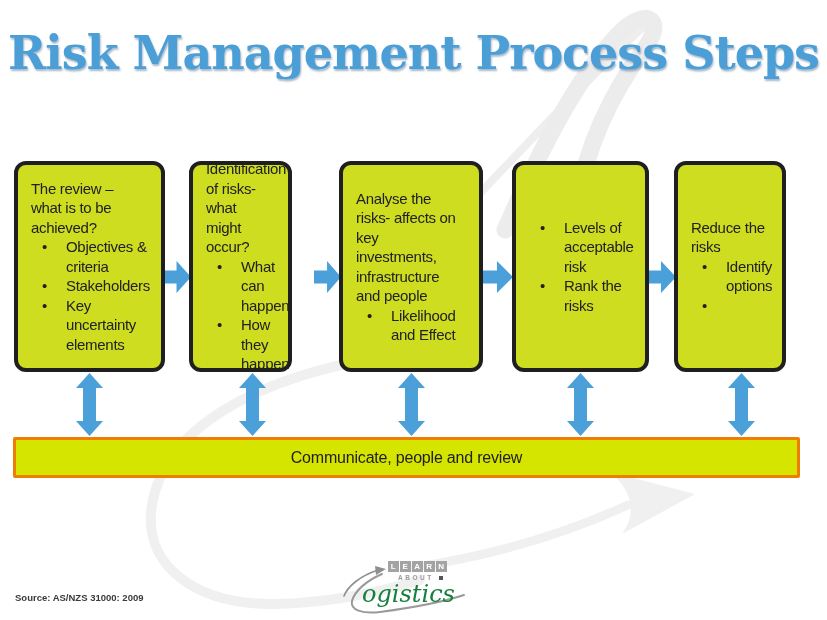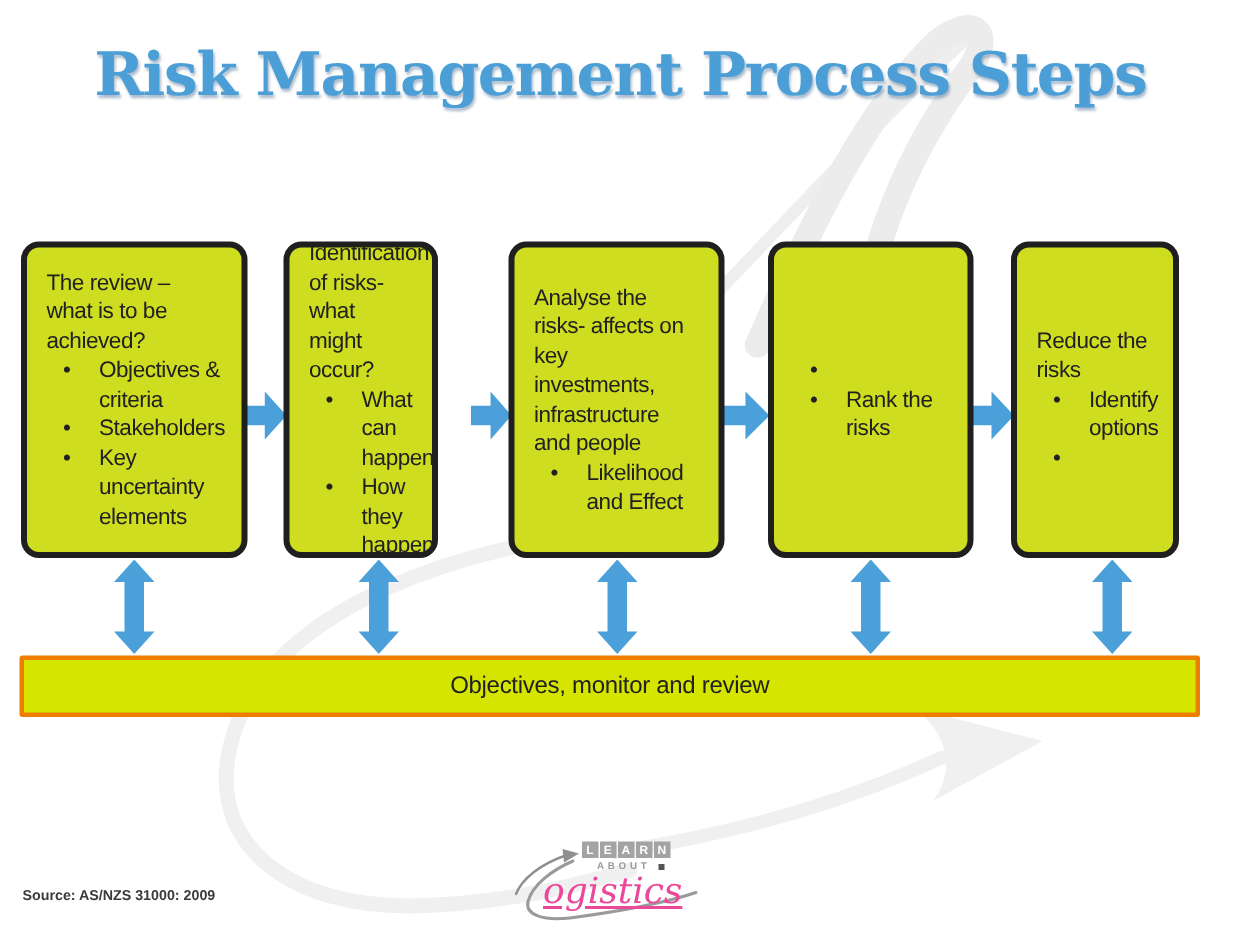--- a/index.html
+++ b/index.html
@@ -3,21 +3,21 @@
 <meta charset="utf-8">
 <style>
   html,body{margin:0;padding:0;background:#ffffff;}
   .stage{position:relative;width:827px;height:620px;overflow:hidden;background:#fff;
          font-family:"Liberation Sans","DejaVu Sans",sans-serif;}
   
   .wm{position:absolute;left:0;top:0;z-index:0;pointer-events:none;}
   
   .title{position:absolute;left:0;top:26px;width:100%;text-align:center;z-index:2;
          font-family:"DejaVu Serif","Liberation Serif",serif;font-weight:bold;
-         font-size:40px;letter-spacing:-1px;color:var(--title-blue,#4b9fd6);
+         font-size:46px;letter-spacing:-1px;color:var(--title-blue,#4b9fd6);
          text-shadow:1px 2px 2px rgba(60,100,140,.45);}
   
   .pbox{position:absolute;top:161px;height:211px;box-sizing:border-box;z-index:2;
         background:var(--box-fill,#cfdd20);border:4px solid var(--box-border,#1f1f1f);
         border-radius:12px;display:flex;flex-direction:column;justify-content:center;
         padding:0 5px 0 13px;color:#212121;font-size:15px;line-height:19.5px;
         letter-spacing:-0.3px;}
   #pbox-0{left:14px;width:151px}
   #pbox-1{left:189px;width:103px}
   #pbox-2{left:339px;width:144px}
@@ -46,21 +46,21 @@
           font-weight:600;letter-spacing:0;}
   .logo{position:absolute;left:338px;top:558px;width:150px;height:60px;z-index:2;}
   .logo svg{position:absolute;left:0;top:0;}
   .learn-row{position:absolute;left:50px;top:3px;display:flex;gap:1.5px;}
   .learn-cell{width:10.5px;height:10.5px;background:#a3a3a3;color:#ffffff;font-size:8px;
               font-weight:bold;display:flex;align-items:center;justify-content:center;}
   .about{position:absolute;left:60px;top:16px;color:#9a9a9a;font-size:6.5px;
          letter-spacing:2.5px;font-weight:bold;}
   .about-dot{position:absolute;left:101px;top:18px;width:3.5px;height:3.5px;background:#555;}
   .script{position:absolute;left:24px;top:22px;font-family:"DejaVu Serif","Liberation Serif",serif;
-          font-style:italic;font-size:24px;color:#ec4899;text-decoration:underline;}
+          font-style:italic;font-size:24px;color:#15803d;}
 </style>
 </head>
 <body>
 
 <div class="stage">
 
   <svg class="wm" width="827" height="620" viewBox="0 0 827 620">
     <path d="M 420 255 C 490 185 570 95 645 25" stroke="#eeeeee" stroke-width="8" fill="none" stroke-linecap="round"></path>
     <path d="M 505 230 C 540 150 580 70 625 28 C 650 8 664 22 645 48 C 610 95 585 150 577 205" stroke="#ececec" stroke-width="17" fill="none" stroke-linecap="round"></path>
     <path d="M 365 360 C 260 380 165 425 152 505 C 142 565 195 605 275 604 C 330 603 380 592 420 580" stroke="#f0f0f0" stroke-width="10" fill="none" stroke-linecap="round"></path>
@@ -117,20 +117,23 @@
     <div class="b-row">
         <span class="dot">•</span>
         <span class="b-text">Likelihood
 and Effect</span>
       </div>
   </div>
 
   <div class="pbox" id="pbox-3">
     <div class="b-row">
         <span class="dot">•</span>
+        <span class="b-text">Levels of
+acceptable
+risk</span>
       </div>
     <div class="b-row">
         <span class="dot">•</span>
         <span class="b-text">Rank the
 risks</span>
       </div>
   </div>
 
   <div class="pbox" id="pbox-4">
     <div class="intro">Reduce the
@@ -168,21 +171,21 @@
       <polygon points="13.5,0 27,15 20,15 20,48 27,48 13.5,63 0,48 7,48 7,15 0,15" fill="#4ba0d9"></polygon>
     </svg>
   <svg class="varrow" id="va-3" viewBox="0 0 27 63" preserveAspectRatio="none">
       <polygon points="13.5,0 27,15 20,15 20,48 27,48 13.5,63 0,48 7,48 7,15 0,15" fill="#4ba0d9"></polygon>
     </svg>
   <svg class="varrow" id="va-4" viewBox="0 0 27 63" preserveAspectRatio="none">
       <polygon points="13.5,0 27,15 20,15 20,48 27,48 13.5,63 0,48 7,48 7,15 0,15" fill="#4ba0d9"></polygon>
     </svg>
 
   <div class="bar">
-    <span>Objectives, monitor and review</span>
+    <span>Communicate, people and review</span>
   </div>
 
   <div class="source">Source: AS/NZS 31000: 2009</div>
 
   <div class="logo">
     <svg width="150" height="60" viewBox="0 0 150 60">
       <path d="M 6 38 C 10 28 22 18 40 12" stroke="#8f8f8f" stroke-width="1.6" fill="none" stroke-linecap="round"></path>
       <polygon points="37,8 48,11 38,17" fill="#8f8f8f"></polygon>
       <path d="M 44 16 C 30 22 17 32 14 43 C 12 52 24 56 42 54 C 72 50 102 45 126 37" stroke="#9a9a9a" stroke-width="2" fill="none" stroke-linecap="round"></path>
     </svg>

